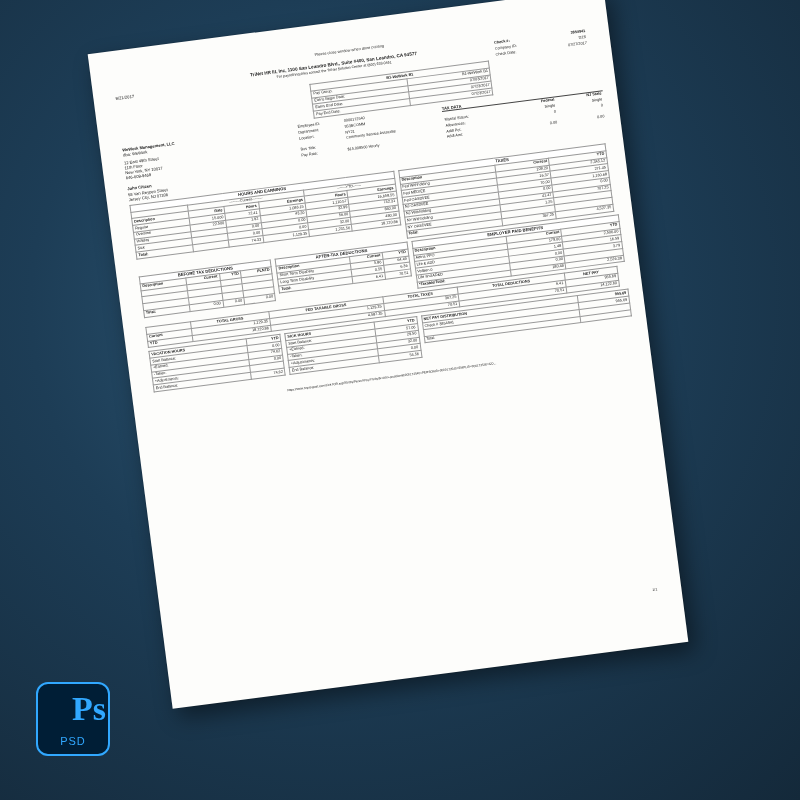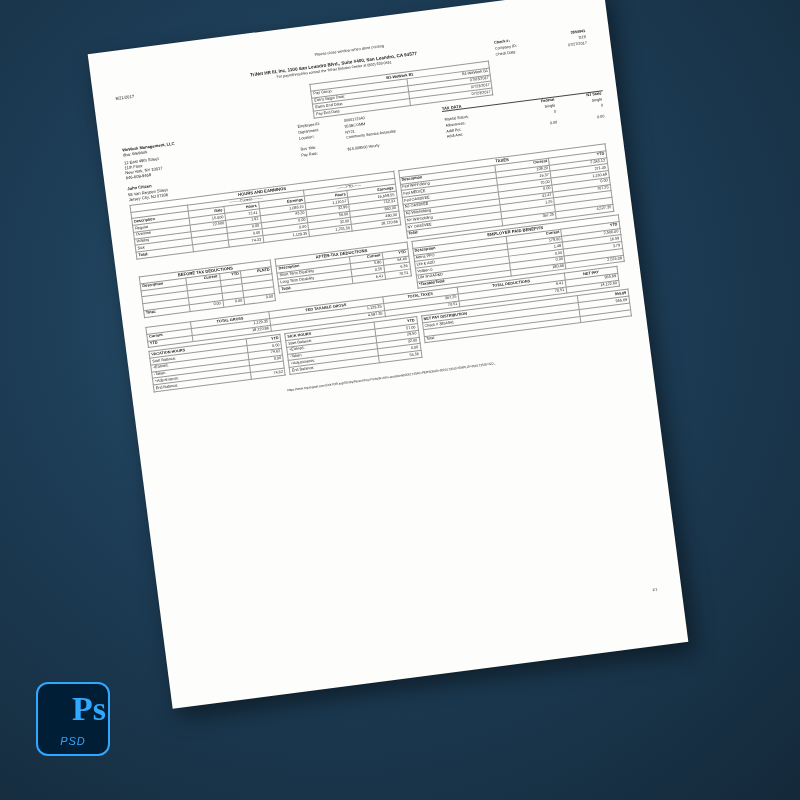--- a/index.html
+++ b/index.html
@@ -60,21 +60,21 @@
   .pagenum{position:absolute;right:2px;bottom:28px;font-size:3.6px;}
 
   
   .badge{position:absolute;left:36px;bottom:44px;display:flex;align-items:center;gap:16px;}
   .psd{
     width:70px;height:70px;border-radius:12px;background:#001e36;
     border:2px solid #31a8ff;display:flex;flex-direction:column;
     align-items:center;justify-content:center;color:#31a8ff;
   }
   .psd .ps{font-size:34px;font-weight:bold;font-family:"Liberation Serif",serif;line-height:1;margin-left:32px;}
-  .psd .lbl{font-size:11px;letter-spacing:1px;margin-top:9px;font-style:italic;}
+  .psd .lbl{font-size:11px;letter-spacing:1px;margin-top:9px;}
   .badge-text{color:#fff;}
   .badge-text .l1{font-size:23px;font-weight:bold;}
   .badge-text .l2{font-size:23px;font-weight:bold;}
 </style>
 </head>
 <body>
 
 <div class="stage">
 
   <div class="paper-wrap">

